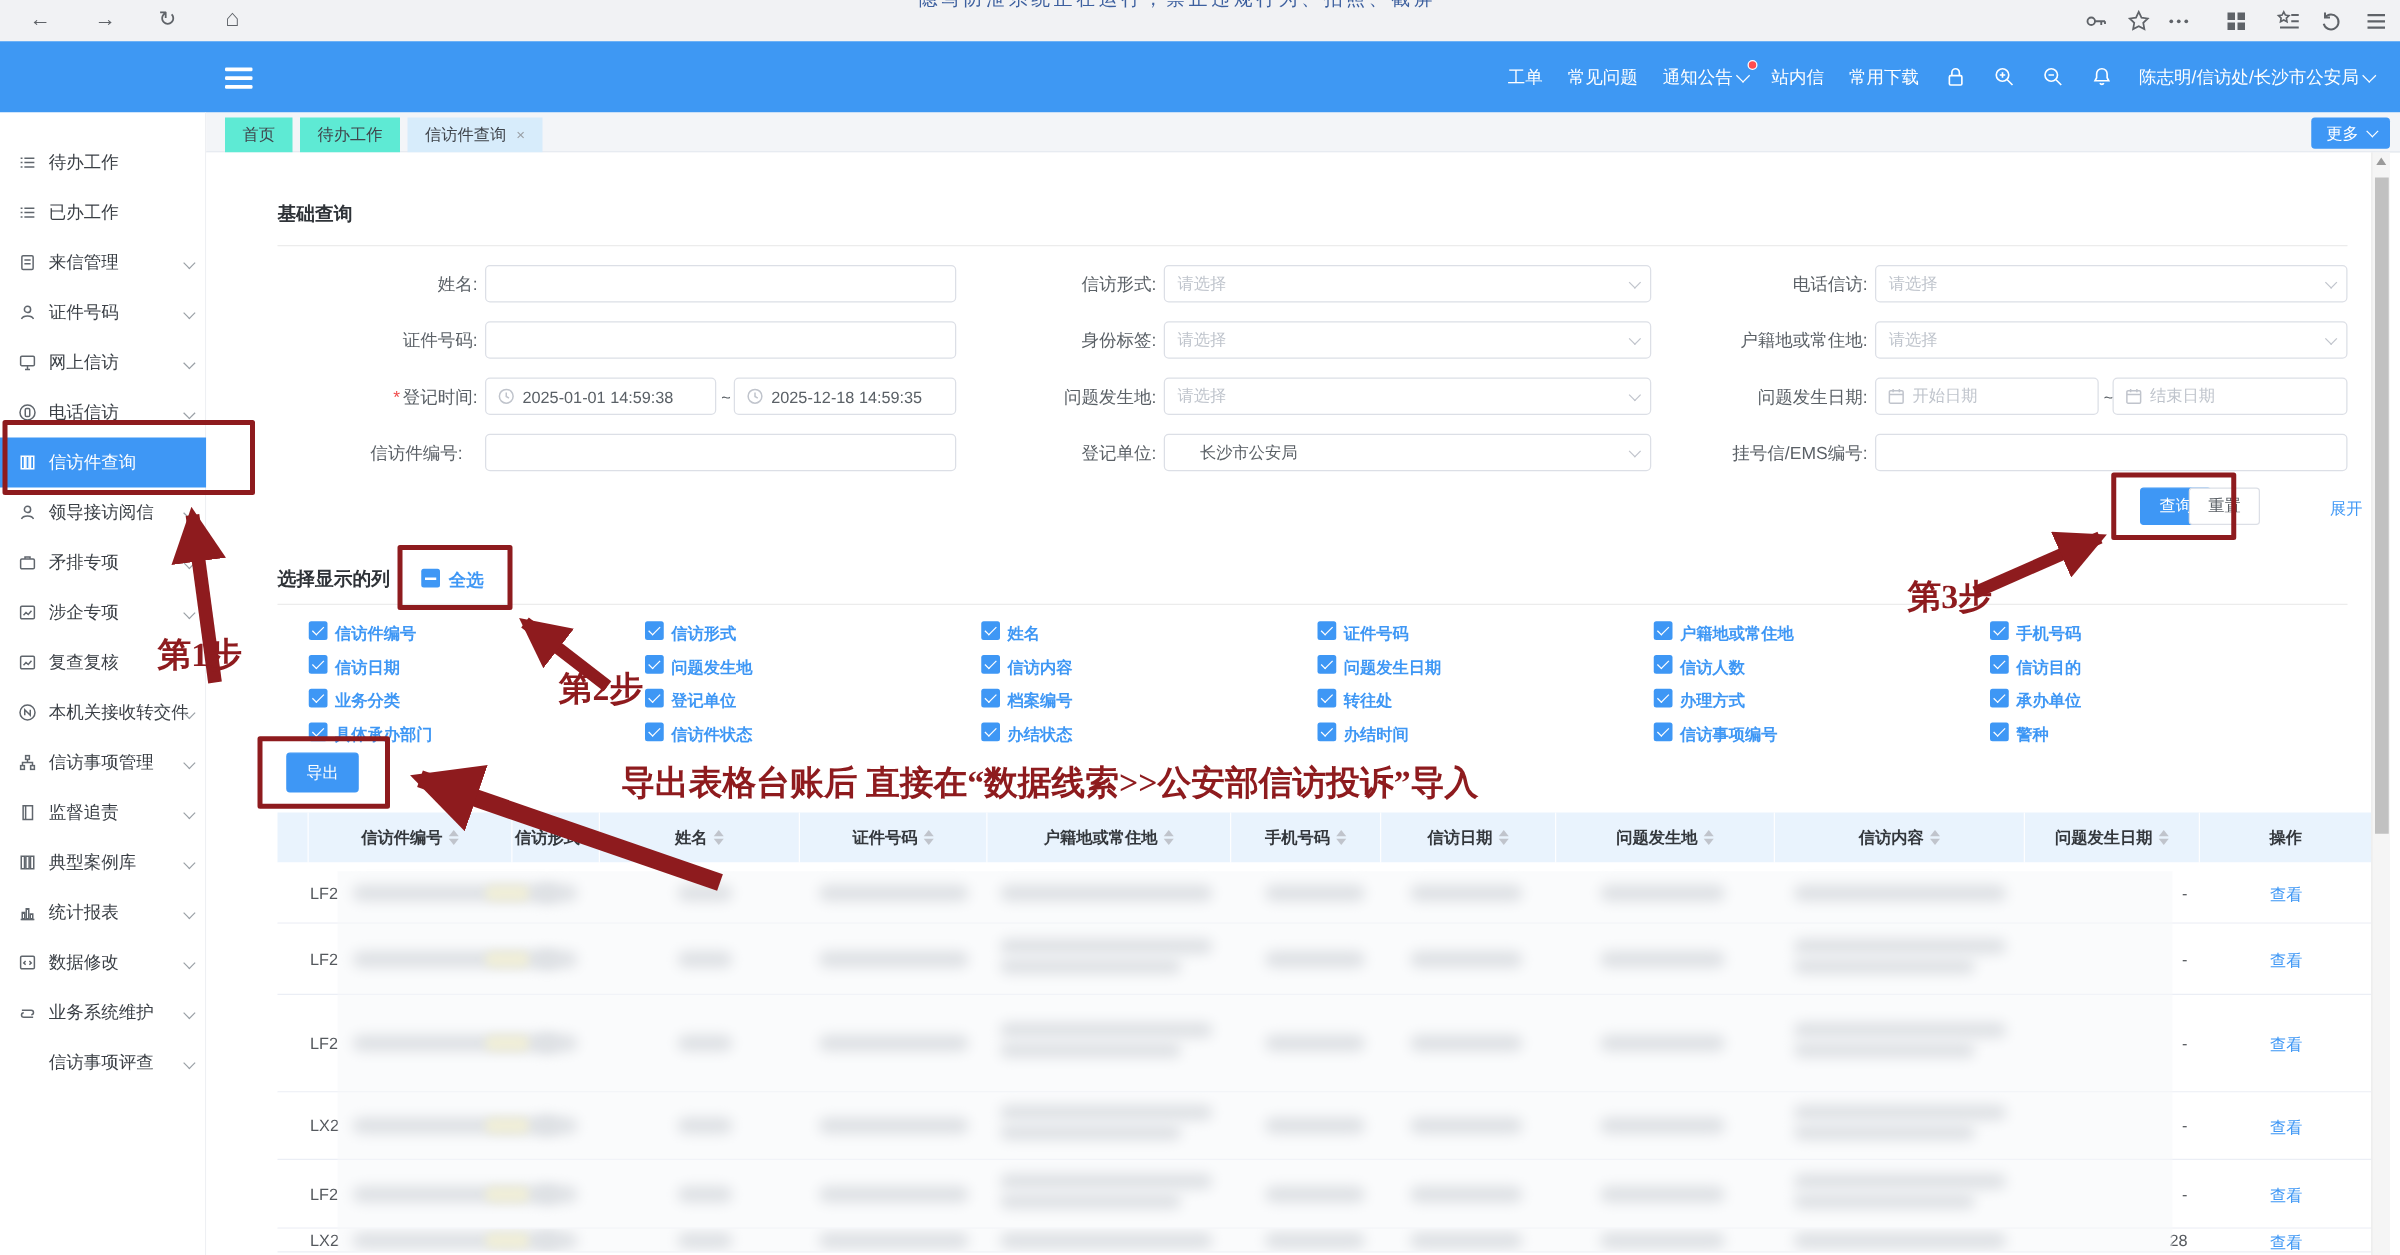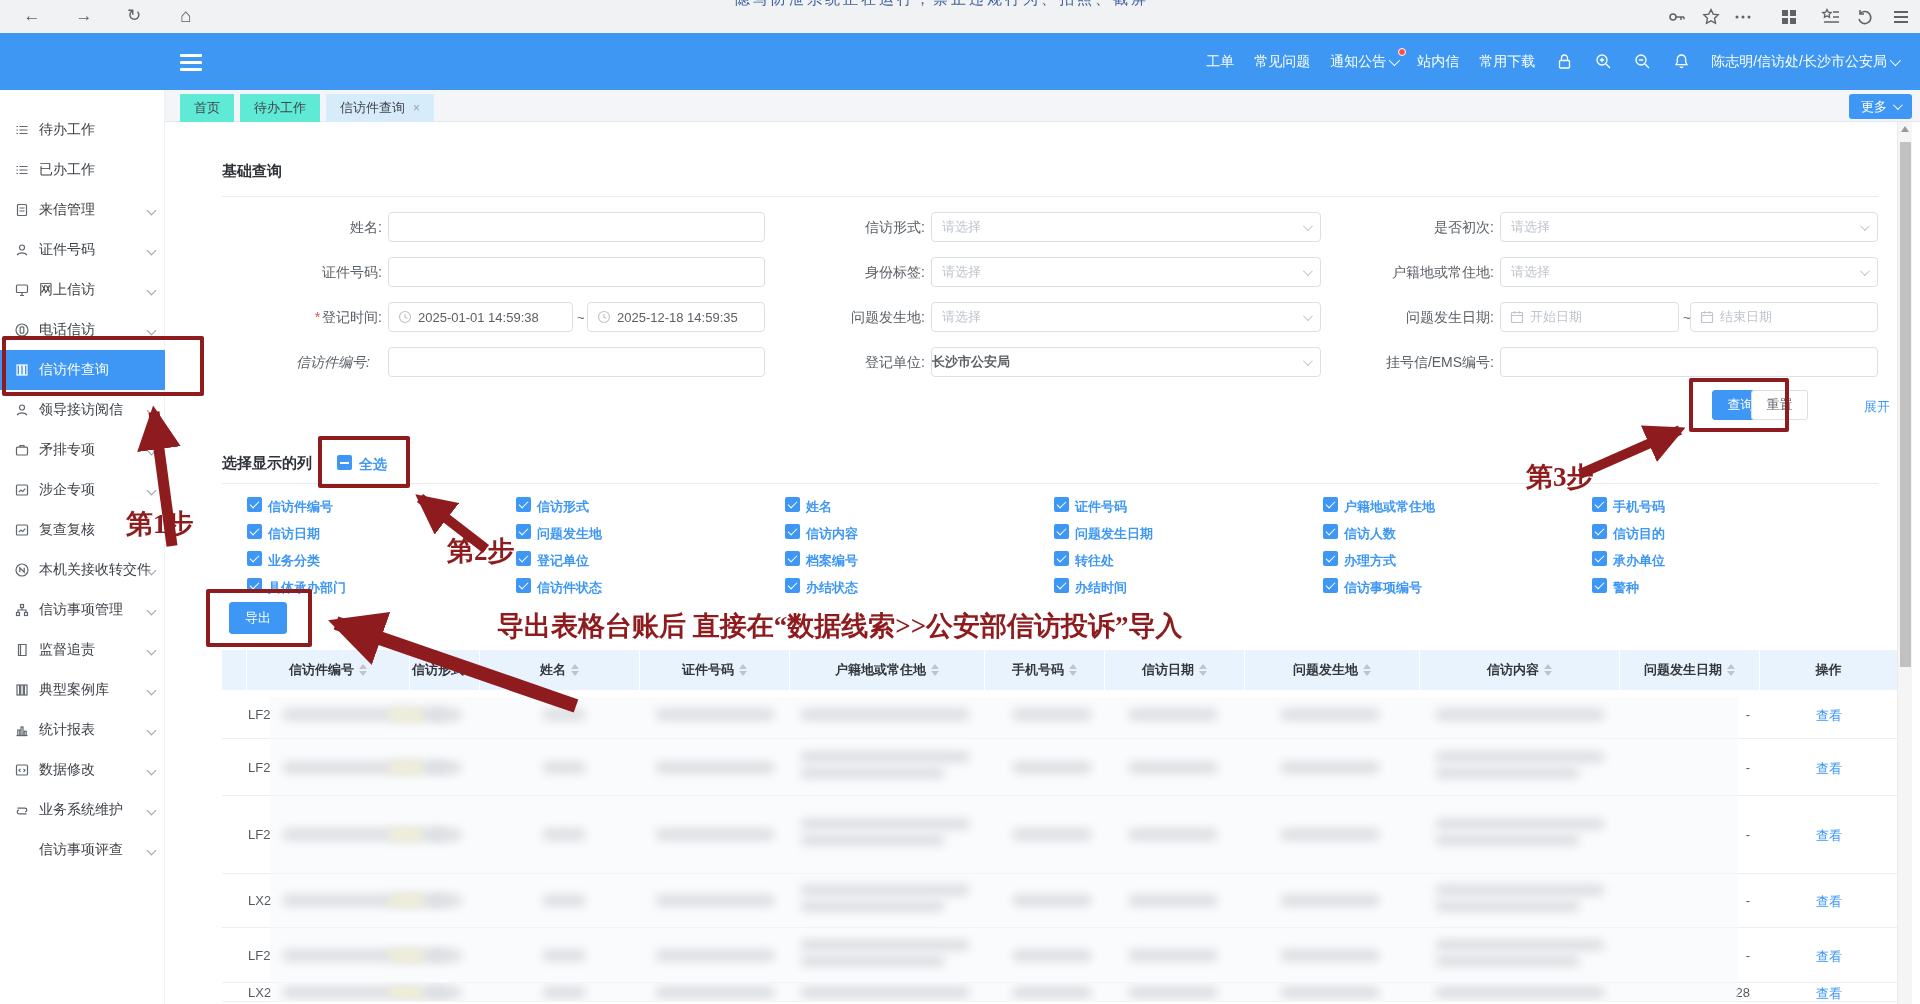--- a/index.html
+++ b/index.html
@@ -388,45 +388,45 @@
         <span class="val">2025-01-01 14:59:38</span>
       </div>
       <span class="tilde" style="left: 577px; top: 310px;">~</span>
       <div class="f-box" style="left: 587px; top: 302px; width: 178px;">
         <span class="fi"><svg viewBox="0 0 14 14" fill="none" stroke="#c0c4cc" stroke-width="1.2">
             <circle cx="7" cy="7" r="5.5"></circle>
             <path d="M7 4v3.2l2.2 1.3"></path>
           </svg></span>
         <span class="val">2025-12-18 14:59:35</span>
       </div>
-      <div class="f-label" style="top: 354px; left: 110px; width: 260px; font-style: italic;">信访件编号:</div>
+      <div class="f-label" style="top: 354px; left: 110px; width: 260px;">信访件编号:</div>
       <div class="f-box" style="left: 388px; top: 347px; width: 377px;">
         <span class="ph" style="margin-left: 10px;"></span>
       </div>
       <div class="f-label" style="top: 219px; left: 665px; width: 260px;">信访形式:</div>
       <div class="f-box" style="left: 931px; top: 212px; width: 390px;">
         <span class="ph" style="margin-left: 10px;">请选择</span>
         <span class="sel-chev"></span>
       </div>
       <div class="f-label" style="top: 264px; left: 665px; width: 260px;">身份标签:</div>
       <div class="f-box" style="left: 931px; top: 257px; width: 390px;">
         <span class="ph" style="margin-left: 10px;">请选择</span>
         <span class="sel-chev"></span>
       </div>
       <div class="f-label" style="top: 309px; left: 665px; width: 260px;">问题发生地:</div>
       <div class="f-box" style="left: 931px; top: 302px; width: 390px;">
         <span class="ph" style="margin-left: 10px;">请选择</span>
         <span class="sel-chev"></span>
       </div>
       <div class="f-label" style="top: 354px; left: 665px; width: 260px;">登记单位:</div>
       <div class="f-box" style="left: 931px; top: 347px; width: 390px;">
-        <span class="val" style="margin-left: 0; font-weight: bold;">长沙市公安局</span>
+        <span class="val" style="margin-left: 28px;">长沙市公安局</span>
         <span class="sel-chev"></span>
       </div>
-      <div class="f-label" style="top: 219px; left: 1234px; width: 260px;">是否初次:</div>
+      <div class="f-label" style="top: 219px; left: 1234px; width: 260px;">电话信访:</div>
       <div class="f-box" style="left: 1500px; top: 212px; width: 378px;">
         <span class="ph" style="margin-left: 10px;">请选择</span>
         <span class="sel-chev"></span>
       </div>
       <div class="f-label" style="top: 264px; left: 1234px; width: 260px;">户籍地或常住地:</div>
       <div class="f-box" style="left: 1500px; top: 257px; width: 378px;">
         <span class="ph" style="margin-left: 10px;">请选择</span>
         <span class="sel-chev"></span>
       </div>
       <div class="f-label" style="top: 309px; left: 1234px; width: 260px;">问题发生日期:</div>

